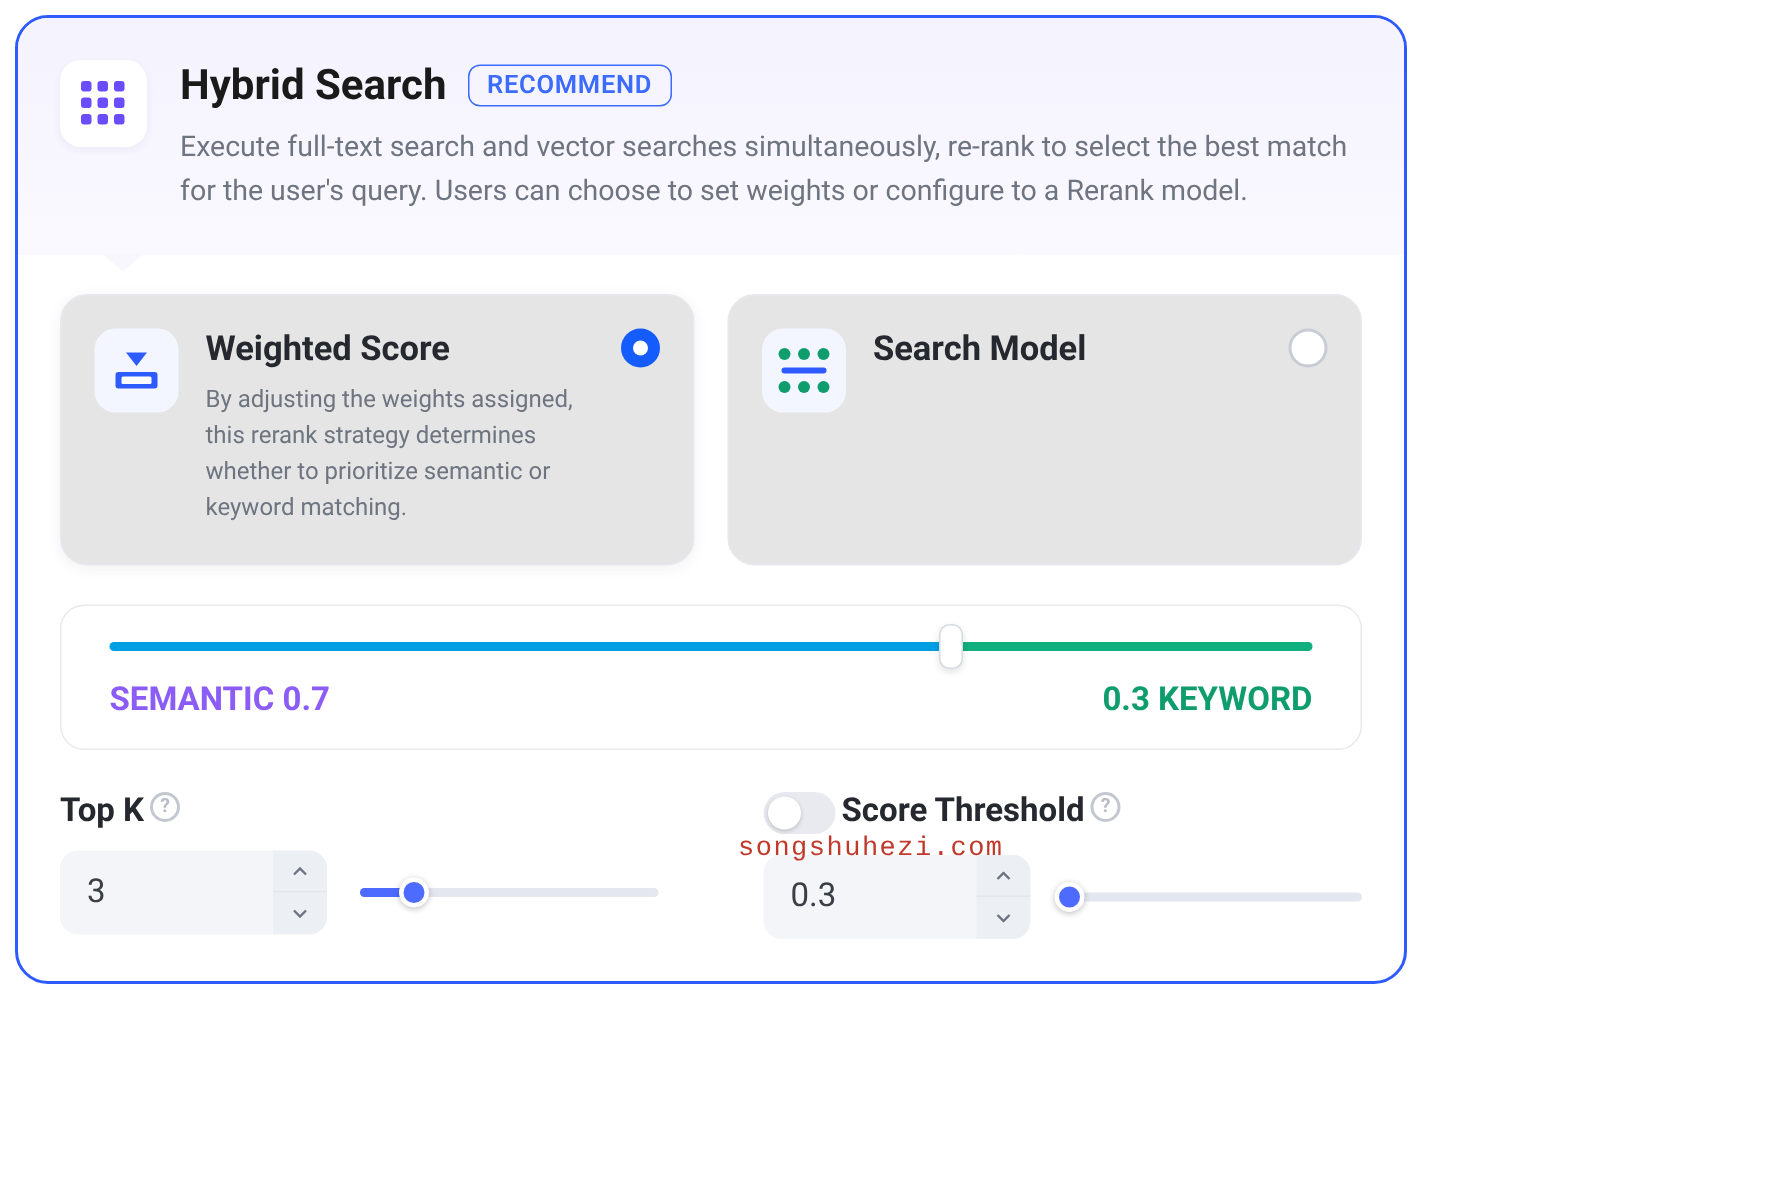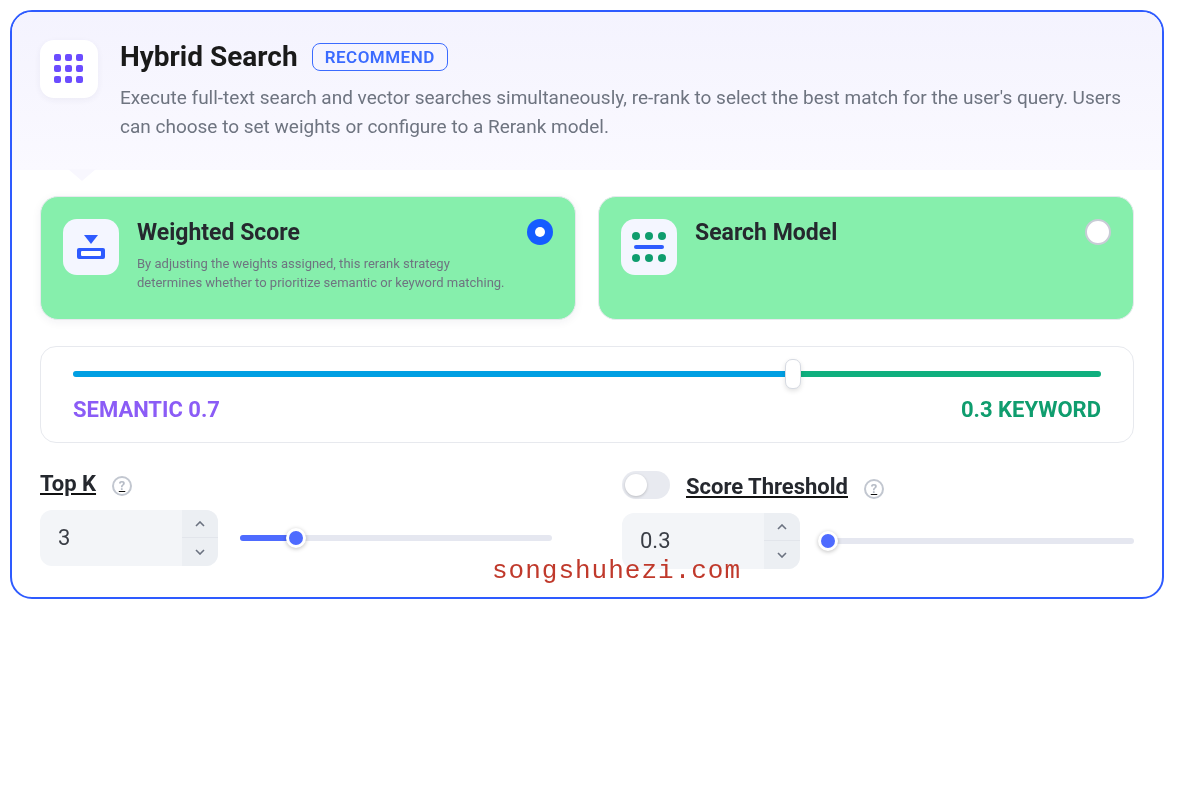--- a/index.html
+++ b/index.html
@@ -3,21 +3,21 @@
 <meta charset="utf-8">
 <style>
   * { box-sizing: border-box; margin: 0; padding: 0; }
   body {
     font-family: -apple-system, BlinkMacSystemFont, "Segoe UI", Roboto, Helvetica, Arial, sans-serif;
     background: #fff;
     padding: 10px;
     color: #111;
   }
   .card {
-    width: 1154px;
+    width: 928px;
     border: 2.5px solid #2E5BFF;
     border-radius: 22px;
     overflow: hidden;
     background: #fff;
   }
   .card-header {
     background: linear-gradient(180deg, #f4f3fe 0%, #faf9ff 100%);
     padding: 28px 32px 28px 28px;
     display: flex;
     gap: 22px;
@@ -86,21 +86,21 @@
   .option-card {
     flex: 1;
     border: 1.5px solid #e7e9ee;
     border-radius: 18px;
     padding: 22px 22px 26px 22px;
     display:flex;
     gap: 18px;
     align-items:flex-start;
     position: relative;
     cursor: pointer;
-    background:#86efac;
+    background:#e5e5e5;
   }
   .option-card.selected {
     box-shadow: 0 2px 10px rgba(30,30,60,0.06);
   }
   .option-icon-box {
     width: 56px; height: 56px;
     background: #f4f6ff;
     border-radius: 14px;
     display:flex; align-items:center; justify-content:center;
     flex-shrink:0;
@@ -130,21 +130,21 @@
   .rr-dot { width:8px; height:8px; border-radius:50%; background:#0F9D6E; }
   .rr-bar { width:30px; height:4px; background:#2E5BFF; border-radius:2px; }
   .option-content { flex:1; padding-right: 36px; }
   .option-title {
     font-size: 23px;
     font-weight: 700;
     color: #25282e;
   }
   .option-desc {
     margin-top: 8px;
-    font-size: 13px;
+    font-size: 16px;
     color: #6e7480;
     line-height: 1.5;
   }
   .radio {
     position:absolute;
     top: 22px; right: 22px;
     width: 26px; height: 26px;
     border-radius: 50%;
     border: 2px solid #c8ccd6;
     background:#fff;
@@ -201,23 +201,22 @@
   }
   .lbl-semantic { color: #8b5cf6; }
   .lbl-keyword  { color: #0F9D6E; }
   .bottom-row {
     margin-top: 28px;
     display:flex;
     gap: 70px;
   }
   .field-group { flex:1; }
   .field-label-row {
-    display:flex; align-items:flex-end; gap:16px;
+    display:flex; align-items:flex-start; gap:4px;
     margin-bottom: 14px;
-    text-decoration: underline;
   }
   .field-label {
     font-size: 22px;
     font-weight: 700;
     color: #25282e;
   }
   .help-icon {
     width: 20px; height:20px;
     border: 2px solid #c2c7d0;
     border-radius:50%;
@@ -292,21 +291,21 @@
     border:3px solid #fff;
     box-shadow: 0 1px 4px rgba(0,0,0,0.25);
     border-radius:50%;
     transform:translate(-50%,-50%);
   }
   .watermark {
     position:absolute;
     top: 386px; left: 480px;
     color:#c0392b;
     font-family: "Courier New", monospace;
-    font-size: 26px;
+    font-size: 18px;
     letter-spacing: 1px;
     pointer-events:none;
   }
 </style>
 </head>
 <body>
 
 <div class="card">
 
   <div class="card-header">

